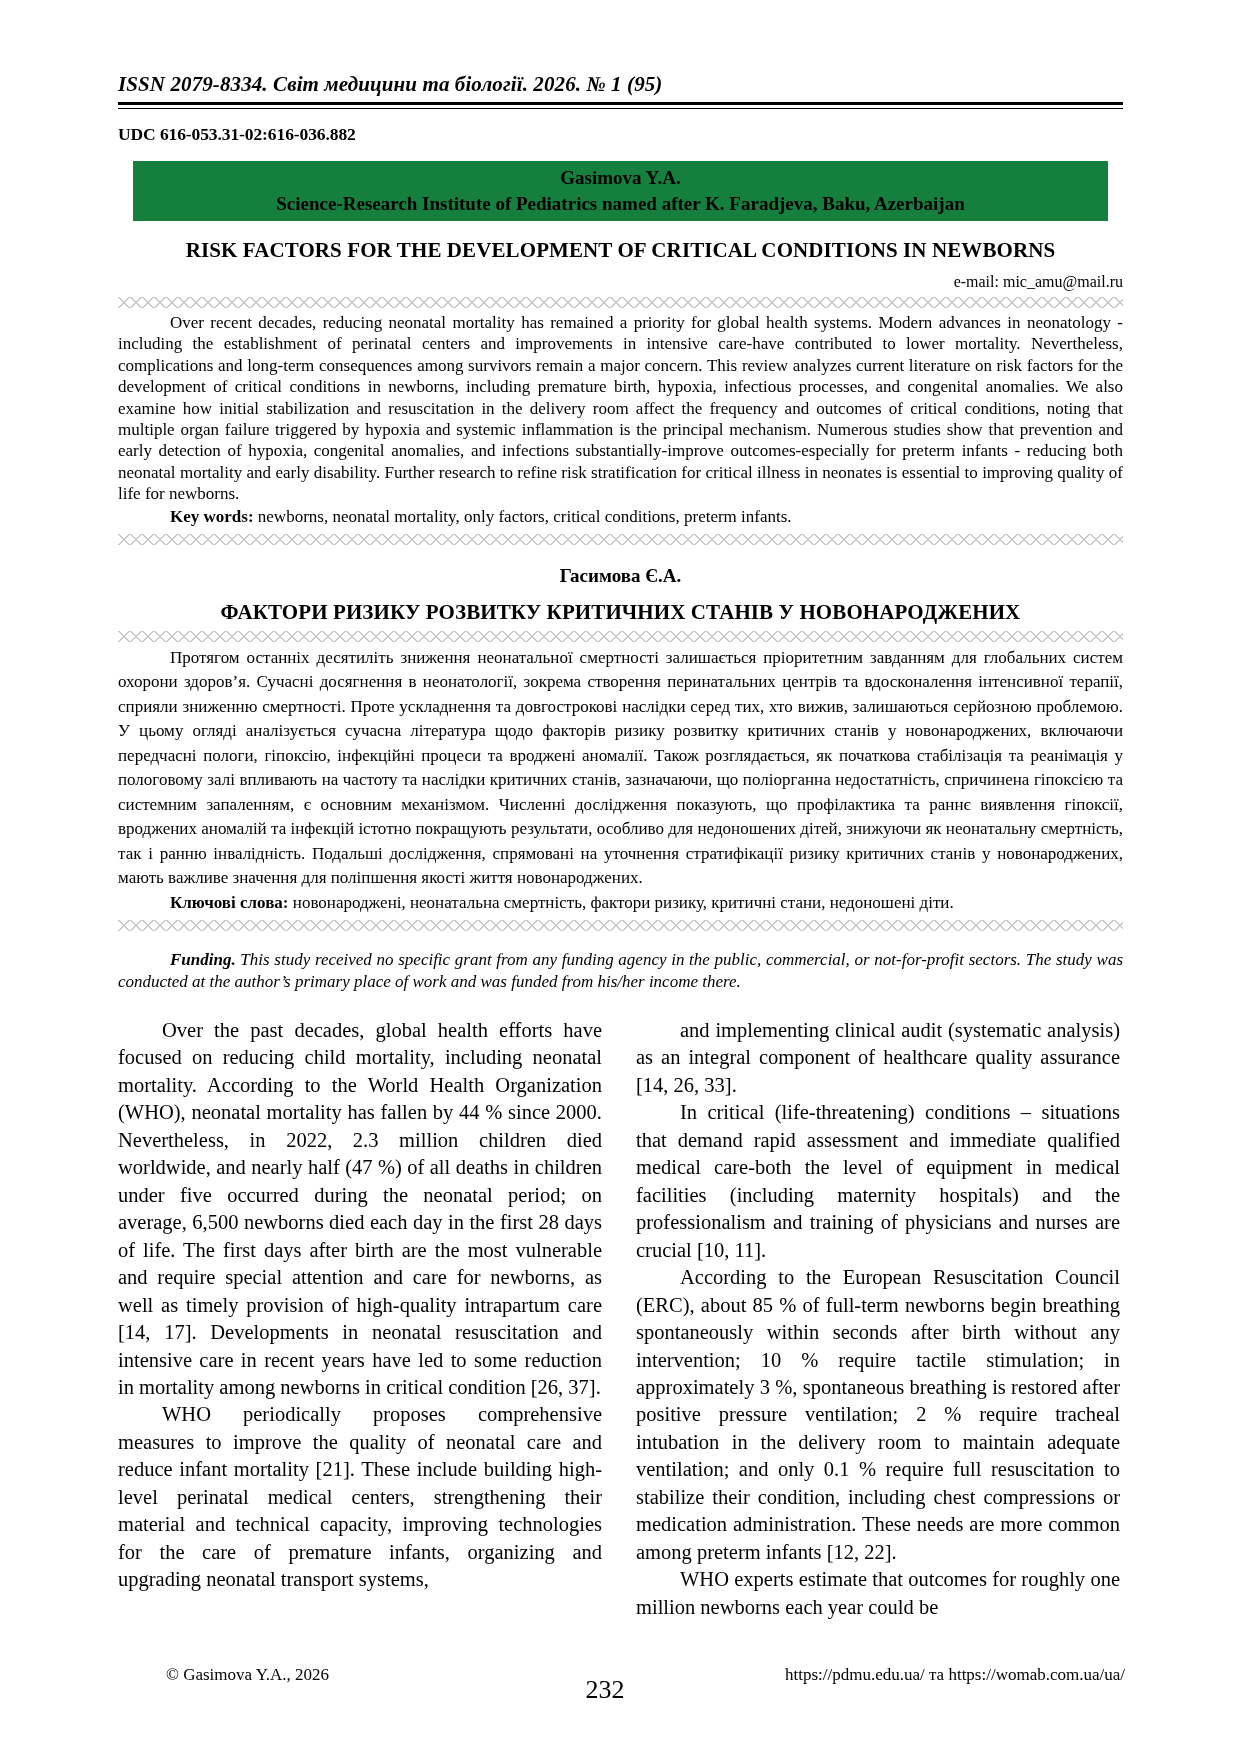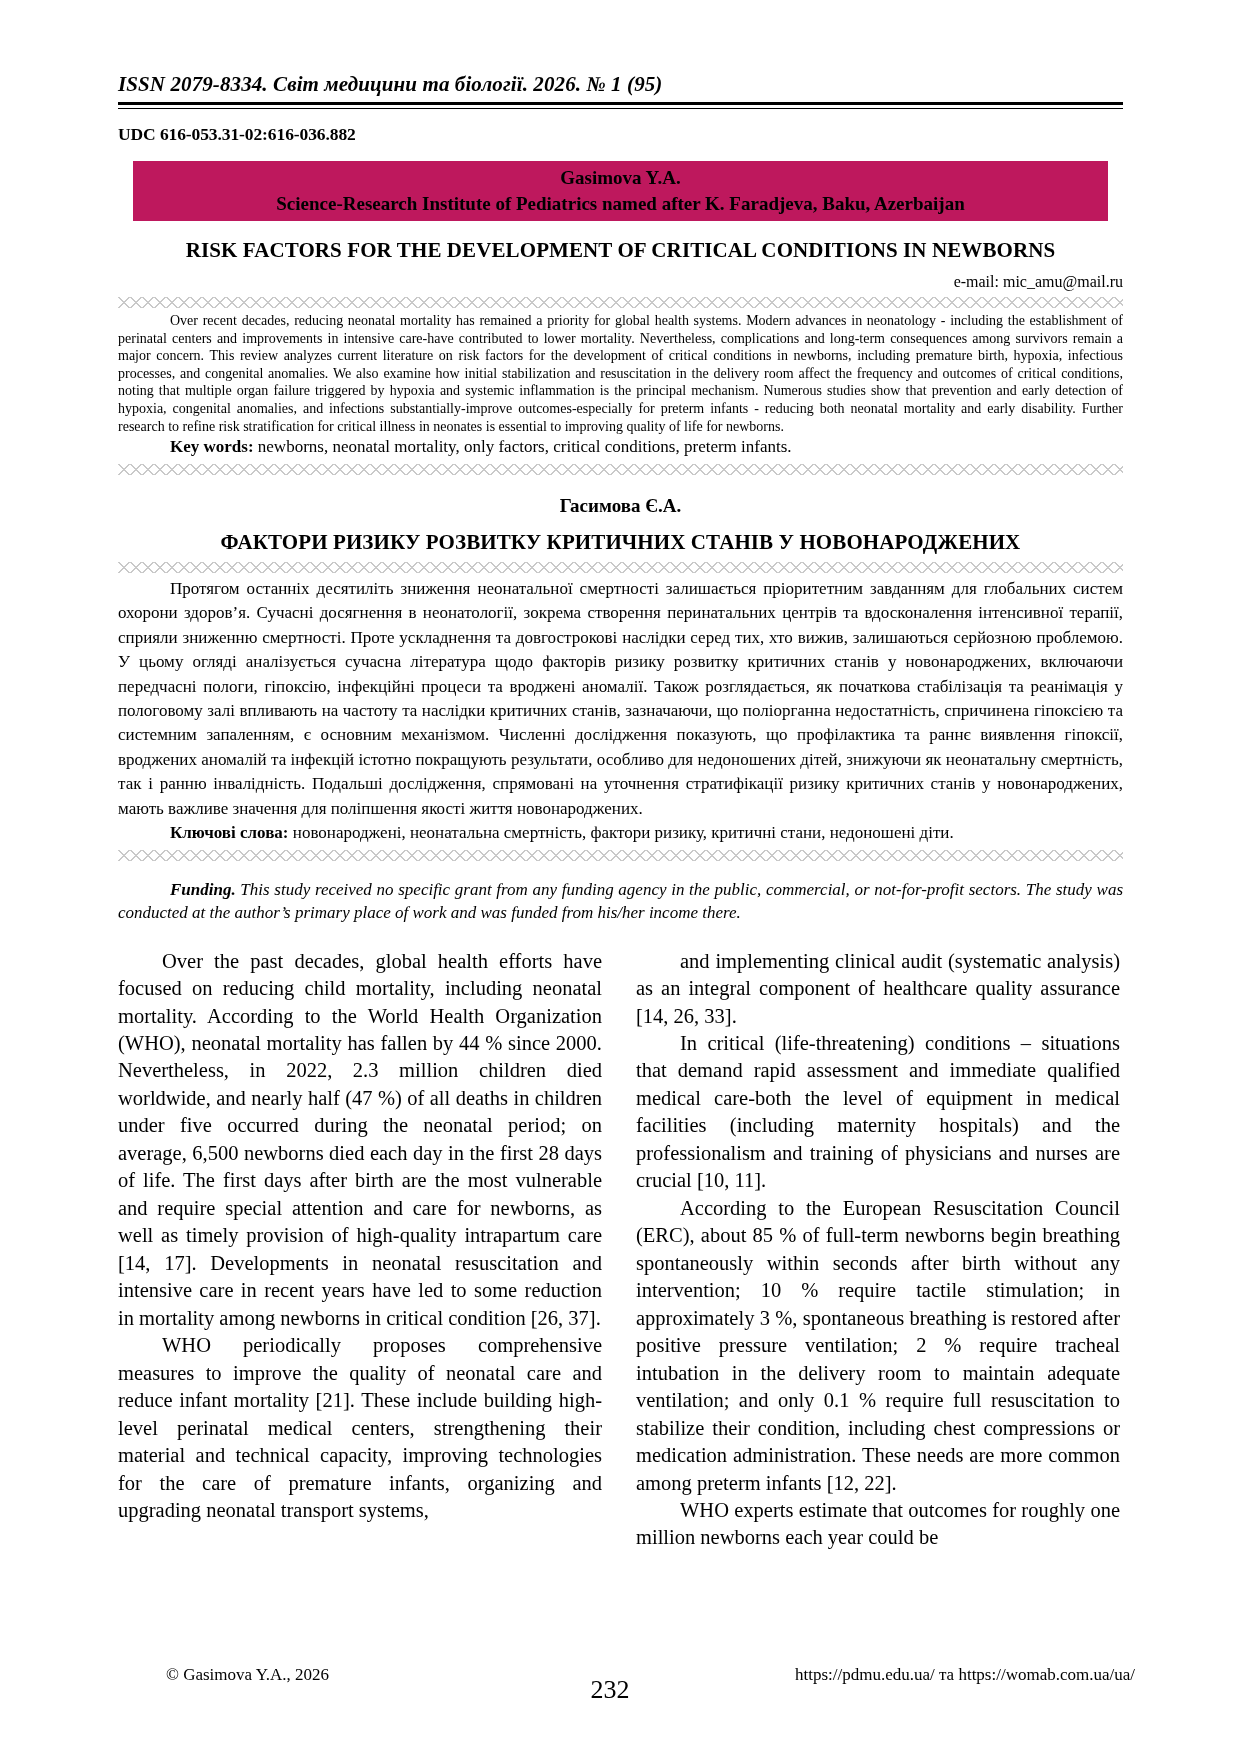--- a/index.html
+++ b/index.html
@@ -38,21 +38,21 @@
   
   .idline{
     font-weight:bold;
     font-size:17.5px;
     line-height:1.28;
     letter-spacing:-0.1px;
   }
 
   
   .author-band{
-    background:#be185d;
+    background:#15803d;
     margin:16px 15px 0 15px;
     padding:4px 0 4px 0;
     text-align:center;
   }
   .author-name{
     font-weight:bold;
     font-size:19px;
     line-height:1.35;
   }
   .author-affil{
@@ -82,21 +82,21 @@
     background-repeat:repeat-x;
     background-size:12px 11px;
     background-image:
       linear-gradient(45deg,transparent 46%,#c9c9c9 46%,#c9c9c9 54%,transparent 54%),
       linear-gradient(-45deg,transparent 46%,#c9c9c9 46%,#c9c9c9 54%,transparent 54%);
   }
 
   
   .abstract{
     text-align:justify;
-    font-size:14px;
+    font-size:17px;
     line-height:1.26;
     text-indent:52px;
     margin:2px 0 0 0;
     hyphens:none;
   }
   .abstract.uk{
     font-size:17px;
     line-height:1.44;
     text-indent:52px;
   }
@@ -151,21 +151,21 @@
     text-indent:44px;
     font-size:20.5px;
     line-height:1.34;
     hyphens:none;
   }
 
   
   .footer{
     position:absolute;
     left:118px;
-    right:106px;
+    right:116px;
     bottom:44px;
     height:46px;
   }
   .footer-inner{
     display:flex;
     align-items:flex-start;
     justify-content:space-between;
     font-size:17px;
   }
   .footer-left{

